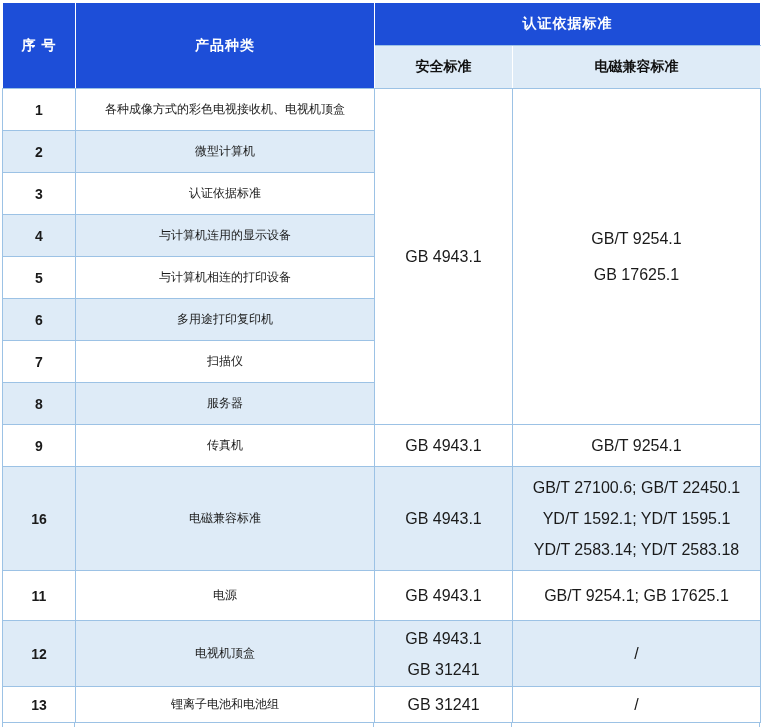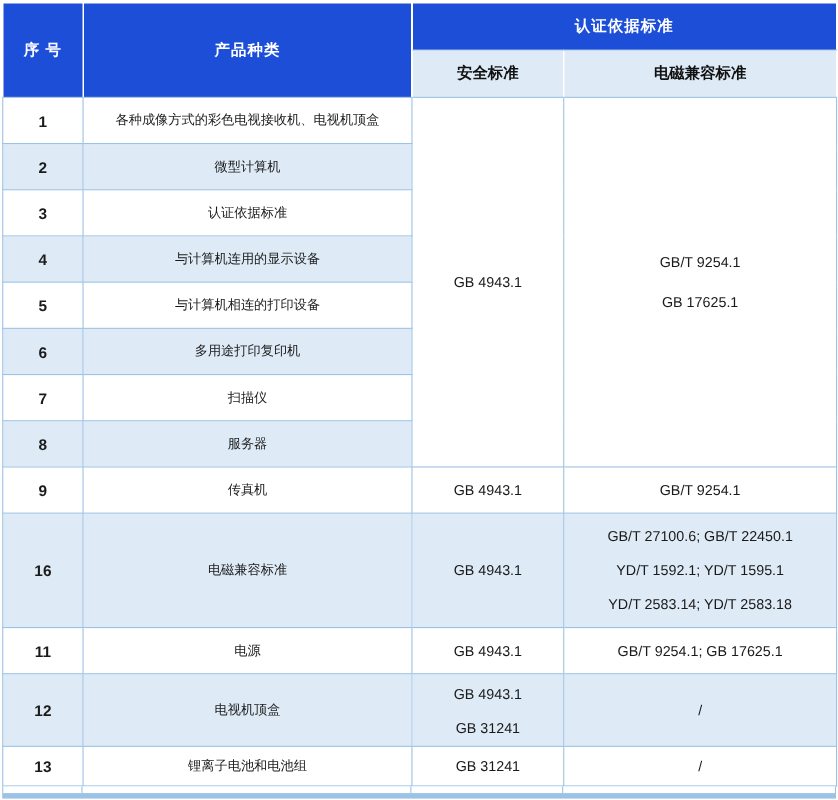--- a/index.html
+++ b/index.html
@@ -21,21 +21,21 @@
     width: 758px;
   }
   col.c-serial  { width: 73px; }
   col.c-product { width: 299px; }
   col.c-safety  { width: 138px; }
   col.c-emc     { width: 248px; }
 
   th, td {
     text-align: center;
     vertical-align: middle;
-    font-size: 13px;
+    font-size: 16px;
     color: #1a1a1a;
     overflow: hidden;
   }
   
   thead th {
     border: 1px solid #ffffff;
     border-bottom: 1px solid #9CC2E5;
     height: 43px;
   }
   thead th.dark {
@@ -146,21 +146,21 @@
         <tr class="band" style="height: 104px;">
           <td class="cell-serial">16</td>
           <td class="cell-product">电磁兼容标准</td>
           <td class="cell-safety">GB 4943.1</td>
           <td class="cell-emc">
             <div class="line">GB/T 27100.6; GB/T 22450.1</div>
             <div class="line">YD/T 1592.1; YD/T 1595.1</div>
             <div class="line">YD/T 2583.14; YD/T 2583.18</div>
           </td>
         </tr>
-        <tr style="height: 42px;">
+        <tr style="height: 50px;">
           <td class="cell-serial">11</td>
           <td class="cell-product">电源</td>
           <td class="cell-safety">GB 4943.1</td>
           <td class="cell-emc">GB/T 9254.1; GB 17625.1</td>
         </tr>
         <tr class="band" style="height: 66px;">
           <td class="cell-serial">12</td>
           <td class="cell-product">电视机顶盒</td>
           <td class="cell-safety">
             <div class="line">GB 4943.1</div>

